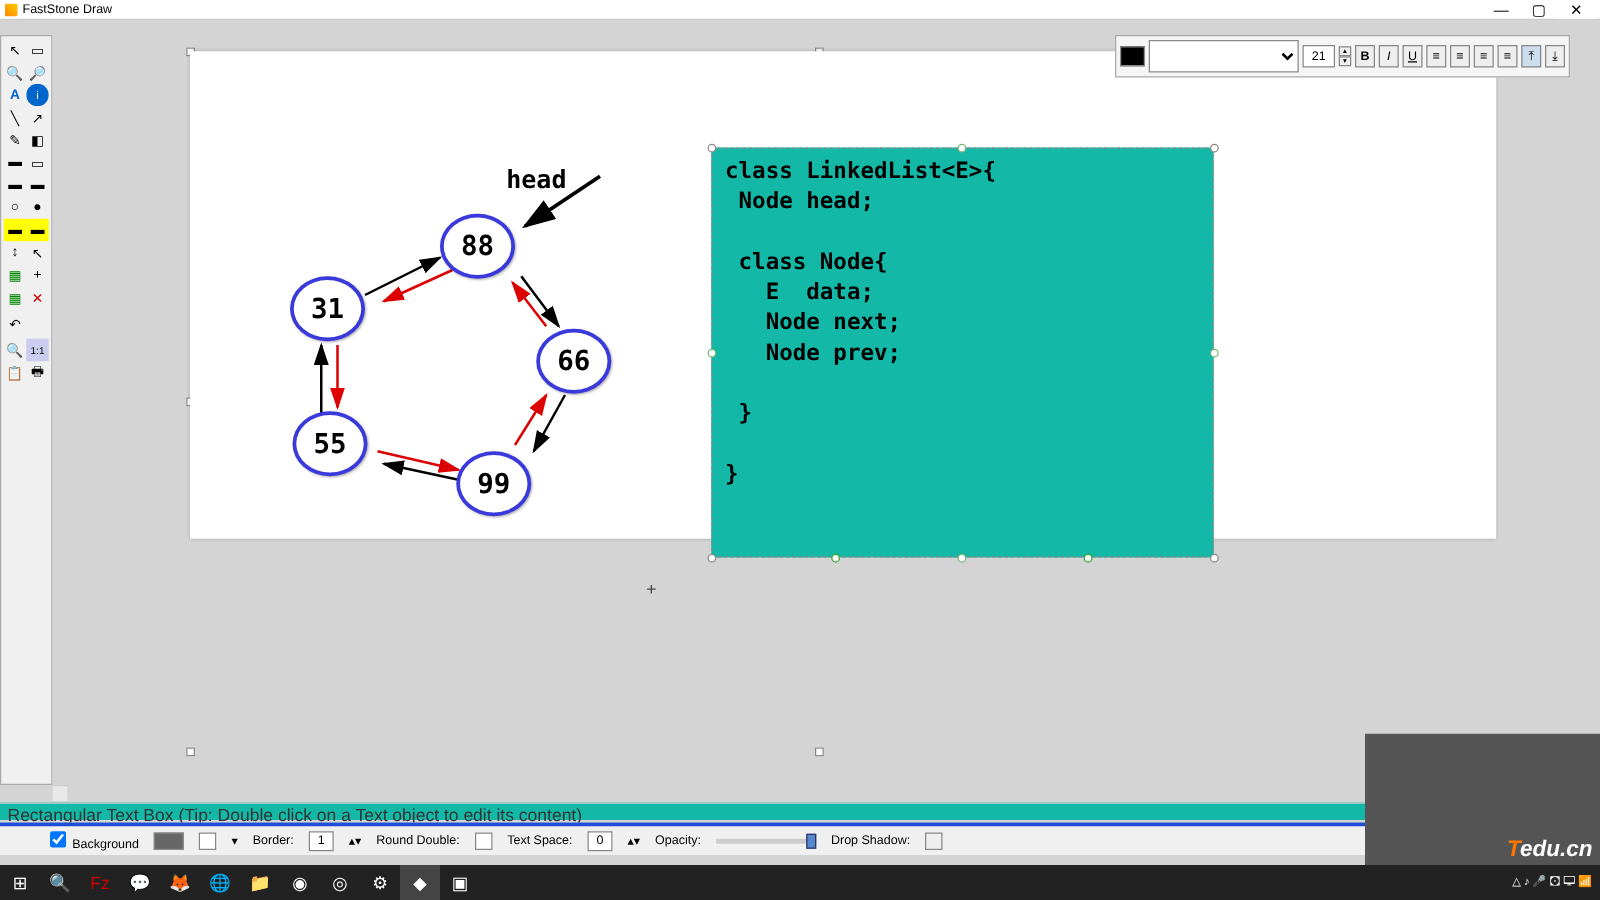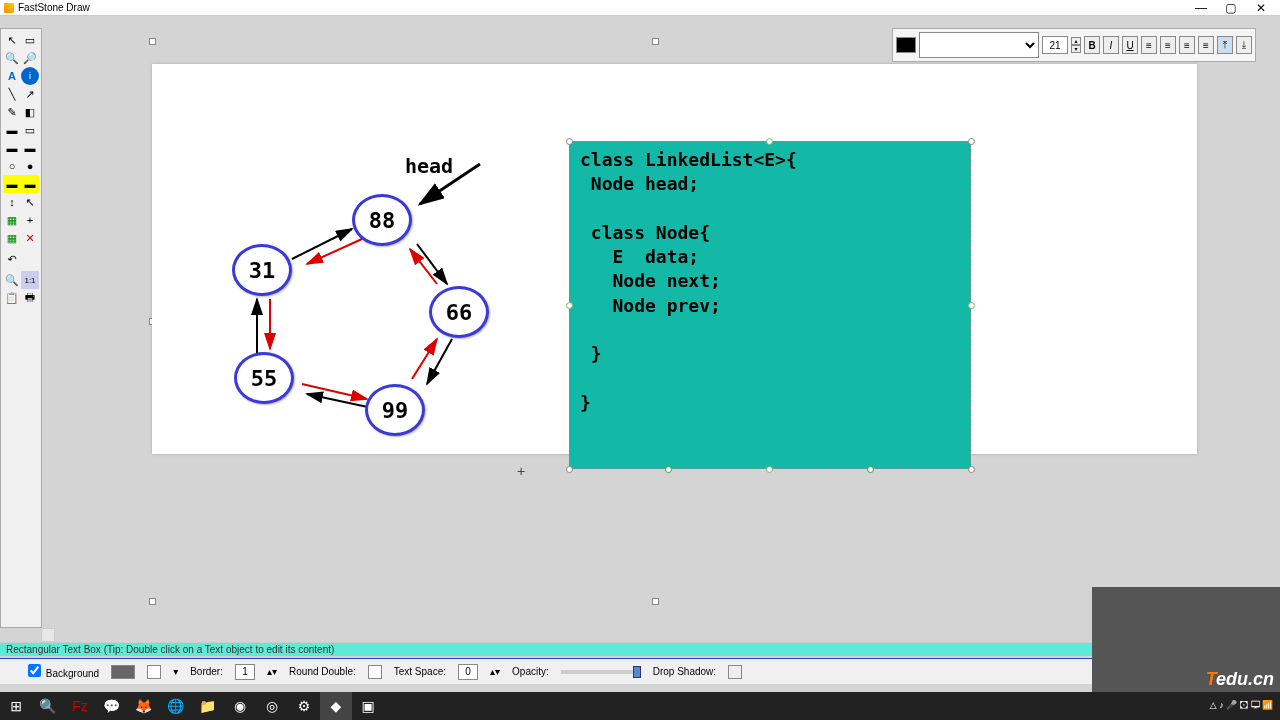--- a/index.html
+++ b/index.html
@@ -14,21 +14,21 @@
 .toolbar-spacer { height: 12px; background: #d4d4d4; }
 
 .main-area { display: flex; height: 600px; background: #d4d4d4; }
 
 .tool-panel { width: 42px; background: #f0f0f0; border: 1px solid #aaa; display: flex; flex-direction: column; padding: 2px; }
 .tool-row { display: flex; }
 .tool-btn { width: 18px; height: 18px; border: 1px solid transparent; display: flex; align-items: center; justify-content: center; font-size: 11px; cursor: pointer; margin: 0; }
 .tool-sep { height: 3px; }
 
 .canvas-wrap { flex: 1; position: relative; background: #d4d4d4; overflow: hidden; }
-.canvas { position: absolute; left: 110px; top: 13px; width: 1045px; height: 390px; background: #fff; box-shadow: 0 0 3px rgba(0,0,0,0.2); margin-top: 23px; }
+.canvas { position: absolute; left: 110px; top: 13px; width: 1045px; height: 390px; background: #fff; box-shadow: 0 0 3px rgba(0,0,0,0.2); }
 
 .ruler-handle { position: absolute; width: 7px; height: 7px; border: 1px solid #888; background: #fff; }
 
 .node { position: absolute; width: 60px; height: 52px; border: 3px solid #3a3adc; border-radius: 50%; background: #fff; display: flex; align-items: center; justify-content: center; font-family: Consolas, monospace; font-size: 22px; font-weight: bold; box-shadow: 1px 1px 2px rgba(0,0,0,0.3); }
 
 .head-label { position: absolute; font-family: Consolas, monospace; font-size: 20px; font-weight: bold; }
 
 .textbox { position: absolute; border: 1px dashed #888; background: #14b8a6; font-family: Consolas, monospace; font-size: 18px; font-weight: bold; padding: 6px 10px; white-space: pre; line-height: 1.35; }
 .sel-handle { position: absolute; width: 7px; height: 7px; background: #fff; border: 1px solid #77b877; border-radius: 50%; }
 .sel-handle.corner { border-color: #888; }
@@ -38,24 +38,24 @@
 .text-style-panel { position: absolute; right: 24px; top: 28px; width: 364px; background: #f5f5f5; border: 1px solid #aaa; }
 .ts-title { font-size: 10px; padding: 2px 6px; border-bottom: 1px solid #ccc; color: #555; }
 .ts-body { display: flex; align-items: center; padding: 3px; gap: 3px; }
 .color-sw { width: 20px; height: 16px; background: #000; border: 1px solid #888; }
 .font-select { flex: 1; height: 18px; font-size: 10px; border: 1px solid #888; padding: 12px 2px; background: #fff; }
 .size-input { width: 26px; height: 18px; font-size: 10px; border: 1px solid #888; text-align: center; padding: 0 2px; }
 .spin { width: 10px; display: flex; flex-direction: column; }
 .spin div { height: 8px; border: 1px solid #888; font-size: 6px; text-align: center; line-height: 6px; background: #eee; }
 .ts-btn { width: 16px; height: 18px; border: 1px solid #888; display: flex; align-items: center; justify-content: center; font-size: 10px; background: #eee; cursor: pointer; }
 
-.status-area { position: absolute; bottom: 64px; left: 0; right: 0; height: 14px; background: #5eead4; font-size: 10px; padding: 1px 6px; color: #333; border-top: 1px solid #ccc; }
+.status-area { position: absolute; bottom: 64px; left: 0; right: 0; height: 14px; background: #14b8a6; font-size: 14px; padding: 1px 6px; color: #333; border-top: 1px solid #ccc; }
 .scrollbar-corner { position: absolute; bottom: 78px; left: 41px; width: 14px; height: 14px; background: #e8e8e8; border: 1px solid #ccc; }
 
-.props-bar { position: absolute; bottom: 36px; left: 0; right: 0; height: 26px; background: #f0f0f0; border-top: 1px solid #1d4ed8; display: flex; align-items: center; gap: 12px; padding: 0 28px; font-size: 10px; }
+.props-bar { position: absolute; bottom: 36px; left: 0; right: 0; height: 26px; background: #f0f0f0; border-top: 3px solid #1d4ed8; display: flex; align-items: center; gap: 12px; padding: 0 40px; font-size: 10px; }
 .props-bar input[type=checkbox] { margin-right: 2px; }
 .color-patch { width: 24px; height: 14px; background: #666; border: 1px solid #888; }
 .color-patch2 { width: 14px; height: 14px; background: #fff; border: 1px solid #888; }
 .small-input { width: 20px; height: 16px; border: 1px solid #888; font-size: 10px; text-align: center; }
 .slider { width: 80px; height: 4px; background: #ccc; position: relative; }
 .slider-thumb { position: absolute; right: 0; top: -4px; width: 8px; height: 12px; background: #5588cc; border: 1px solid #336; }
 
 .taskbar { position: absolute; bottom: 0; left: 0; right: 0; height: 28px; background: #222; display: flex; align-items: center; }
 .task-btn { width: 32px; height: 28px; display: flex; align-items: center; justify-content: center; color: #fff; font-size: 14px; cursor: pointer; }
 .task-right { margin-left: auto; display: flex; align-items: center; color: #fff; font-size: 9px; padding-right: 6px; gap: 4px; }

